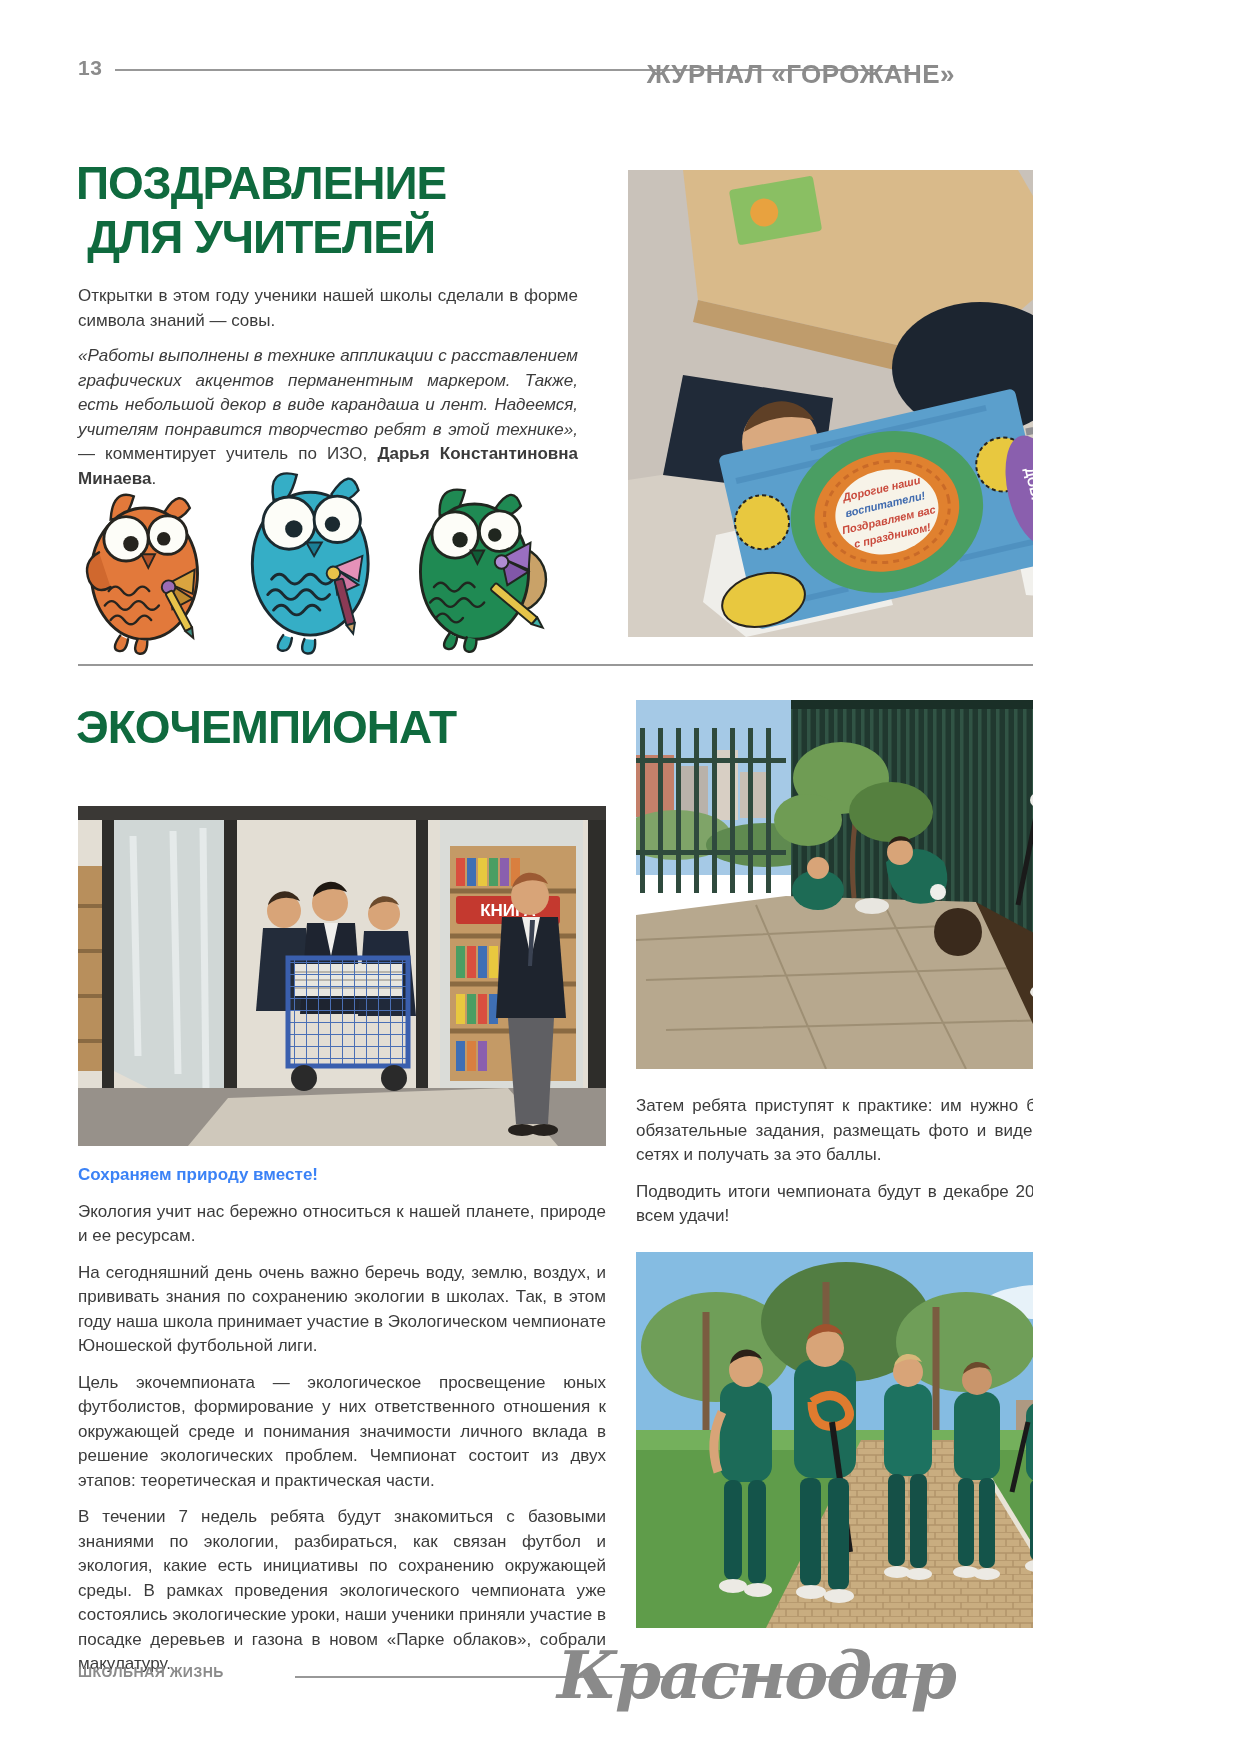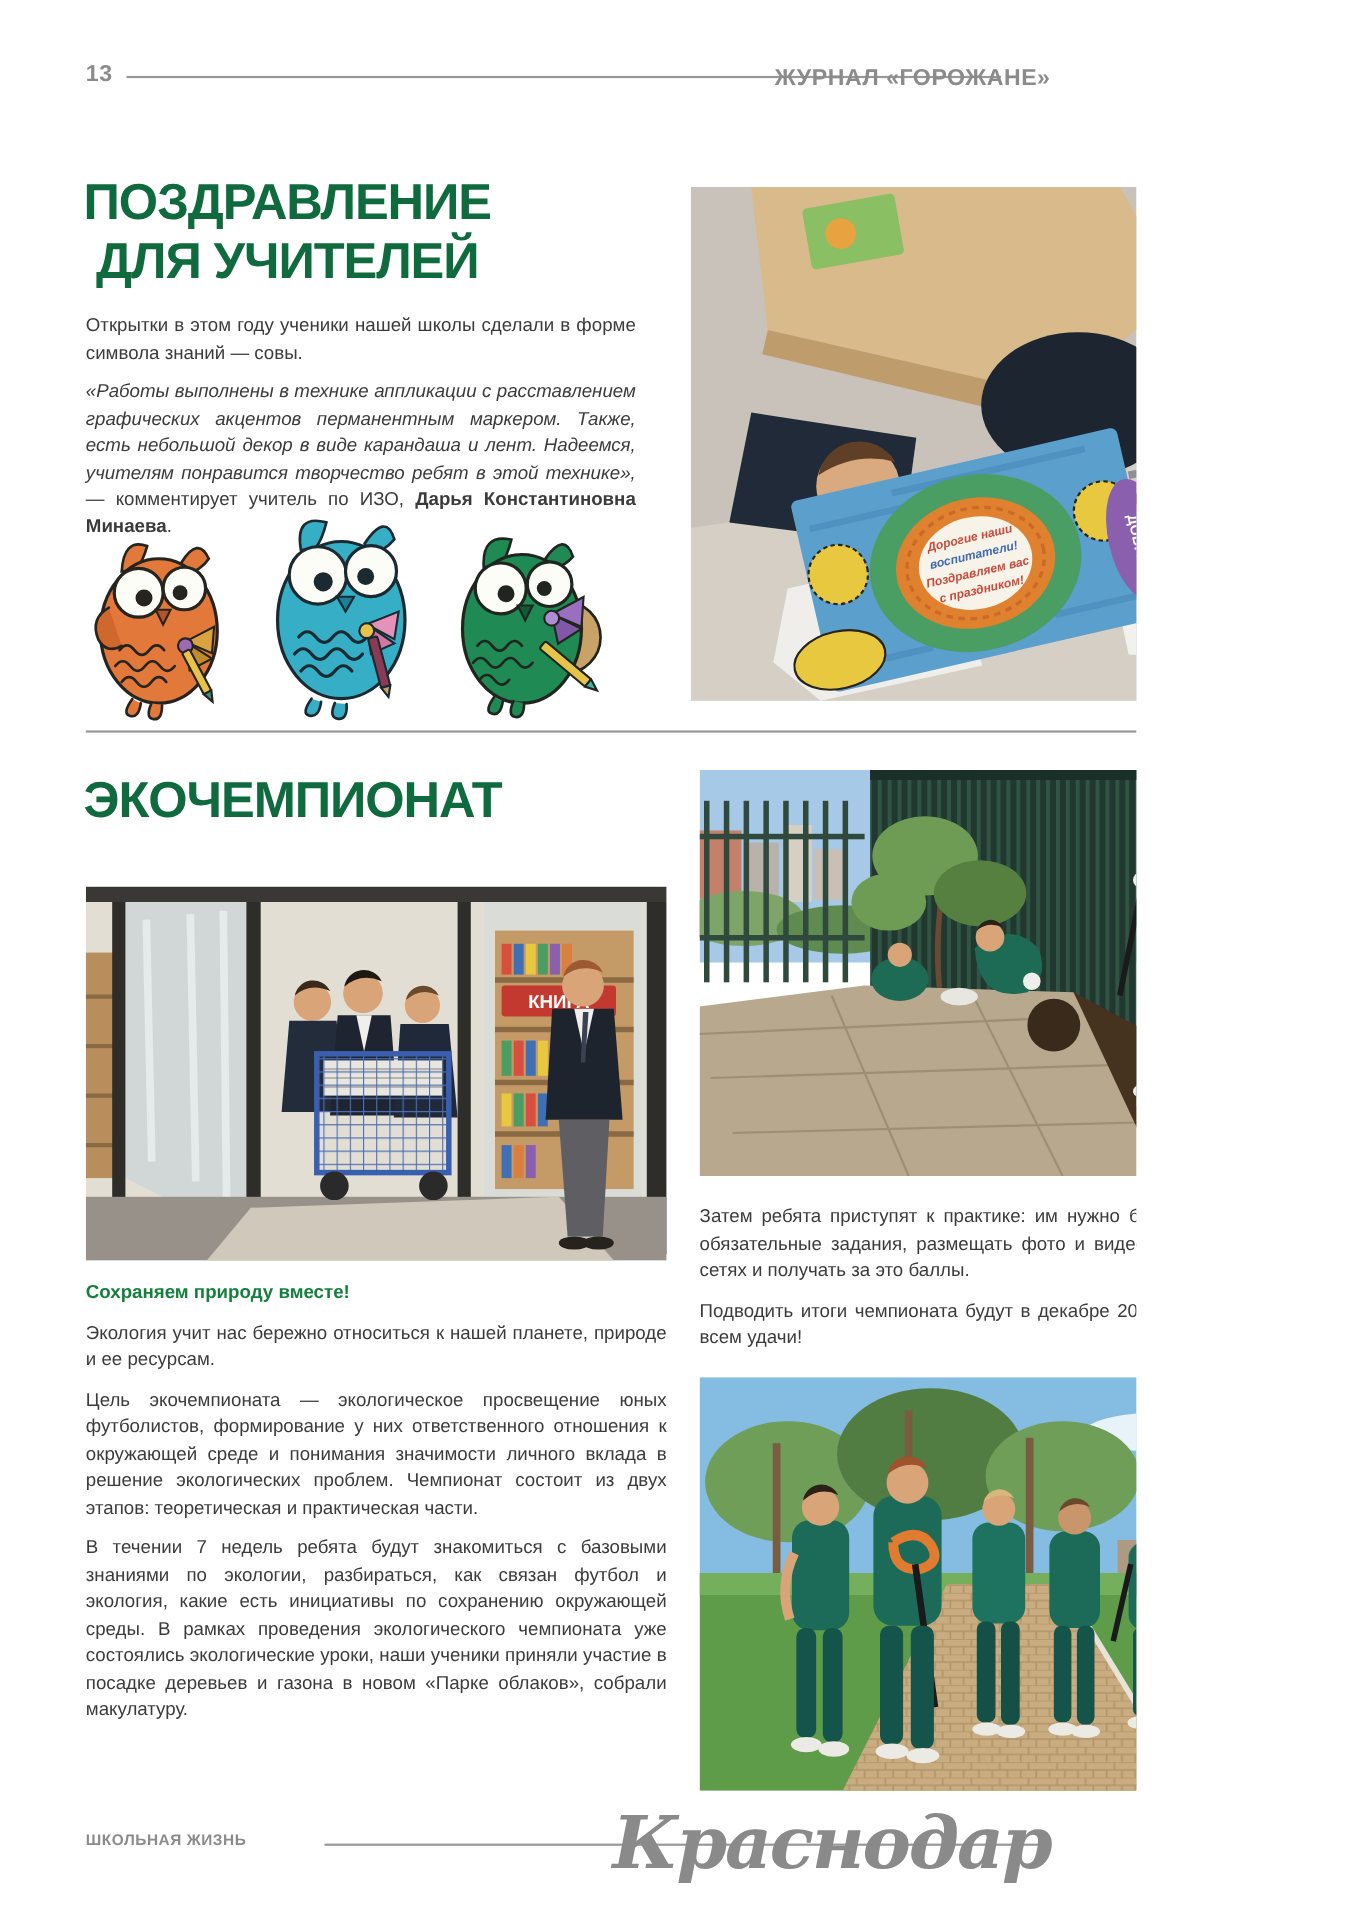--- a/index.html
+++ b/index.html
@@ -7,33 +7,33 @@
         font-family:"Liberation Sans",sans-serif;color:#3b3b3b;}
   .abs{position:absolute;}
   .hdr-txt{color:#8b8b8b;font-weight:bold;letter-spacing:0.5px;}
   .rule{background:#989898;height:2px;}
   .green-title{color:#0f6a3e;font-weight:bold;font-size:46px;line-height:54px;letter-spacing:-1px;}
   .body-text{font-size:17px;line-height:24.5px;text-align:justify;color:#3b3b3b;}
   .body-text p{margin:0 0 12px 0;}
   .quote{font-style:italic;}
   .quote .plain{font-style:normal;}
   .quote .author{font-style:normal;font-weight:bold;}
-  .caption{font-weight:bold;font-size:17px;margin:0 0 14px 0;color:#15803d;}
+  .caption{font-weight:bold;font-size:17px;margin:0 0 14px 0;color:#3b82f6;}
   .footer-logo{font-family:"DejaVu Serif",serif;font-style:italic;font-weight:bold;
                font-size:66px;color:#8a8a8a;letter-spacing:-2px;}
   svg text{font-family:"Liberation Sans",sans-serif;}
 </style>
 </head>
 <body>
 
 <div class="page">
 
   <div class="abs hdr-txt" style="left:78px;top:56px;font-size:21px;">13</div>
   <div class="abs rule" style="left:115px;top:69px;width:795px;"></div>
-  <div class="abs hdr-txt" style="right:78px;top:59px;font-size:21px;">ЖУРНАЛ «ГОРОЖАНЕ»</div>
+  <div class="abs hdr-txt" style="right:78px;top:59px;font-size:26px;">ЖУРНАЛ «ГОРОЖАНЕ»</div>
 
   <div class="abs green-title" style="left:76px;top:156px;text-align:center;">
     <div>ПОЗДРАВЛЕНИЕ</div>
     <div>ДЛЯ УЧИТЕЛЕЙ</div>
   </div>
 
   <div class="abs body-text" style="left:78px;top:284px;width:500px;">Открытки в этом году ученики нашей школы сделали  в форме символа знаний — совы.</div>
 
   <div class="abs body-text quote" style="left:78px;top:344px;width:500px;">
     <span>«Работы выполнены в технике  аппликации с расставлением графических акцентов перманентным маркером. Также, есть небольшой декор в виде карандаша и лент. Надеемся, учителям понравится творчество ребят в этой технике»,</span><span class="plain"> — комментирует учитель по ИЗО, </span><span class="author">Дарья Константиновна Минаева</span><span class="plain">.</span>
@@ -297,20 +297,21 @@
     <polygon points="444,111 462,111 453,152" fill="#f0efec"></polygon>
     <path d="M452 114 l5 0 l-3 46 l-4 0 Z" fill="#3a4252"></path>
     <polygon points="430,212 476,212 470,318 438,318" fill="#5f5f63"></polygon>
     <ellipse cx="444" cy="324" rx="14" ry="6" fill="#26221e"></ellipse>
     <ellipse cx="466" cy="324" rx="14" ry="6" fill="#26221e"></ellipse>
   </svg>
 
   <div class="abs body-text" style="left:78px;top:1163px;width:528px;">
     <p class="caption">Сохраняем природу вместе!</p>
     <p>Экология учит нас бережно относиться к нашей планете, природе и ее ресурсам.</p>
+    <p>На сегодняшний день очень важно беречь воду, землю, воздух, и прививать знания  по сохранению экологии в школах. Так, в этом году наша школа принимает участие в Экологическом чемпионате Юношеской футбольной лиги.</p>
     <p>Цель экочемпионата — экологическое просвещение юных футболистов, формирование у них ответственного отношения к окружающей среде и понимания значимости личного вклада в решение экологических проблем. Чемпионат состоит из двух этапов: теоретическая и практическая части.</p>
     <p>В течении 7 недель ребята будут знакомиться с базовыми знаниями по экологии, разбираться, как связан футбол и экология, какие есть инициативы по сохранению окружающей среды. В рамках проведения экологического чемпионата уже состоялись экологические уроки, наши ученики приняли участие в посадке деревьев и газона в новом «Парке облаков», собрали макулатуру.</p>
   </div>
 
   <div class="abs body-text" style="left:636px;top:1094px;width:527px;">
     <p>Затем ребята приступят к практике: им нужно будет выполнять обязательные задания, размещать фото и видео в социальных сетях и получать за это баллы.</p>
     <p>Подводить итоги чемпионата будут в декабре 2024, желаем нам всем удачи!</p>
   </div>
 
   <svg class="abs" style="left:636px;top:1252px;" width="527" height="376" viewBox="0 0 527 376">

